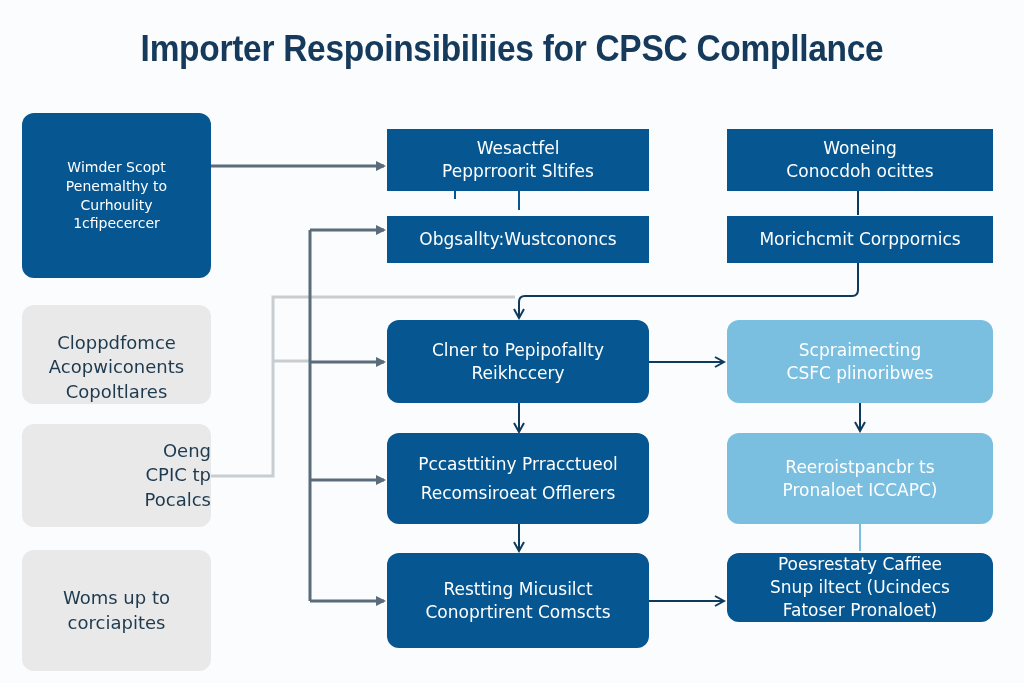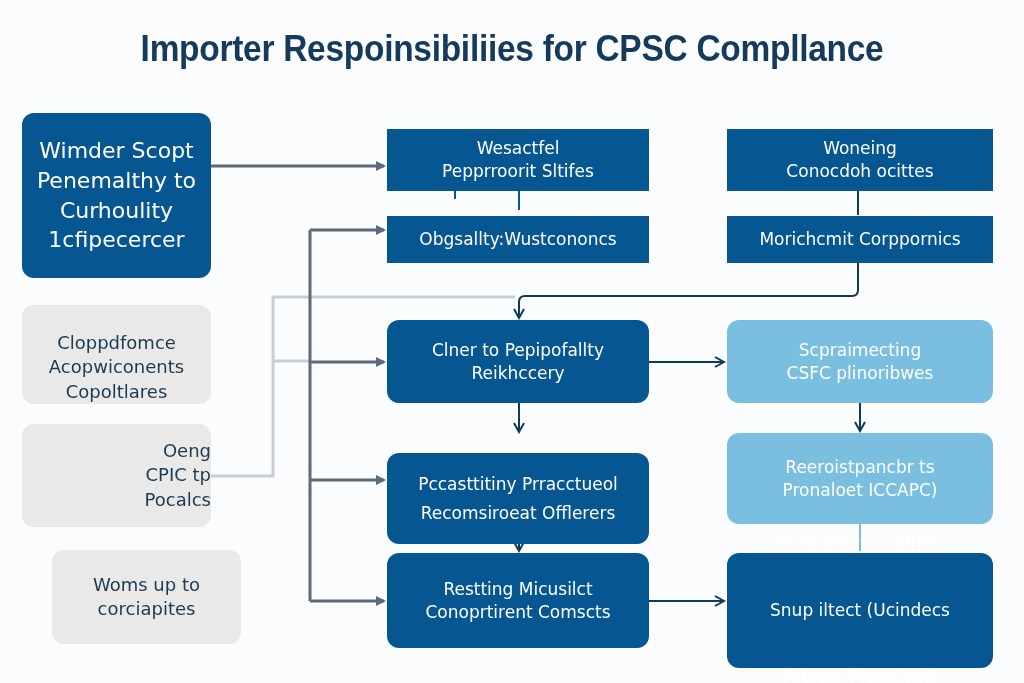--- a/index.html
+++ b/index.html
@@ -59,53 +59,53 @@
 
   <path d="M858,190 V215" stroke="#0e3a5c" stroke-width="2"></path>
   <path d="M858,263 V290 Q858,296 852,296 H525 Q519,296 519,302 V318" fill="none" stroke="#0e3a5c" stroke-width="2" marker-end="url(#arrNavy)"></path>
   <path d="M860,403 V431" fill="none" stroke="#0e3a5c" stroke-width="2" marker-end="url(#arrNavy)"></path>
   <path d="M860,524 V551" fill="none" stroke="#7bbfe0" stroke-width="2"></path>
 
   <path d="M647,362 H724" fill="none" stroke="#0e3a5c" stroke-width="2" marker-end="url(#arrNavy)"></path>
   <path d="M647,601 H724" fill="none" stroke="#0e3a5c" stroke-width="2" marker-end="url(#arrNavy)"></path>
 </svg>
 
-<div class="box dark r" style="left:22px;top:113px;width:189px;height:165px;font-size:22px;">
+<div class="box dark r" style="left:22px;top:113px;width:189px;height:165px;font-size:14px;">
   <span>Wimder Scopt</span>
   <span>Penemalthy to</span>
   <span>Curhoulity</span>
   <span>1cfipecercer</span>
 </div>
 <div class="box grey r" style="left:22px;top:305px;width:189px;height:99px;justify-content:flex-end;">
   <span>Cloppdfomce</span>
   <span>Acopwiconents</span>
   <span>Copoltlares</span>
 </div>
 <div class="box grey r" style="left:22px;top:424px;width:189px;height:103px;align-items:flex-end;">
   <span>Oeng</span>
   <span>CPIC tp</span>
   <span>Pocalcs</span>
 </div>
-<div class="box grey r" style="left:22px;top:550px;width:189px;height:94px;margin-left:30px;">
+<div class="box grey r" style="left:22px;top:550px;width:189px;height:121px;">
   <span>Woms up to</span>
   <span>corciapites</span>
 </div>
 
 <div class="box dark sq" style="left:387px;top:129px;width:262px;height:62px;">
   <span>Wesactfel</span>
   <span>Pepprroorit Sltifes</span>
 </div>
 <div class="box dark sq" style="left:387px;top:216px;width:262px;height:47px;">
   <span>Obgsallty:Wustcononcs</span>
 </div>
 <div class="box dark r" style="left:387px;top:320px;width:262px;height:83px;">
   <span>Clner to Pepipofallty</span>
   <span>Reikhccery</span>
 </div>
-<div class="box dark r" style="left:387px;top:453px;width:262px;height:91px;gap:6px;">
+<div class="box dark r" style="left:387px;top:433px;width:262px;height:91px;gap:6px;">
   <span>Pccasttitiny Prracctueol</span>
   <span>Recomsiroeat Offlerers</span>
 </div>
 <div class="box dark r" style="left:387px;top:553px;width:262px;height:95px;">
   <span>Restting Micusilct</span>
   <span>Conoprtirent Comscts</span>
 </div>
 
 <div class="box dark sq" style="left:727px;top:129px;width:266px;height:62px;">
   <span>Woneing</span>
@@ -115,17 +115,17 @@
   <span>Morichcmit Corppornics</span>
 </div>
 <div class="box light r" style="left:727px;top:320px;width:266px;height:83px;">
   <span>Scpraimecting</span>
   <span>CSFC plinoribwes</span>
 </div>
 <div class="box light r" style="left:727px;top:433px;width:266px;height:91px;">
   <span>Reeroistpancbr ts</span>
   <span>Pronaloet ICCAPC)</span>
 </div>
-<div class="box dark r" style="left:727px;top:553px;width:266px;height:115px;gap:44px;">
+<div class="box dark r" style="left:727px;top:553px;width:266px;height:69px;">
   <span>Poesrestaty Caffiee</span>
   <span>Snup iltect (Ucindecs</span>
   <span>Fatoser Pronaloet)</span>
 </div>
 
 </body></html>

